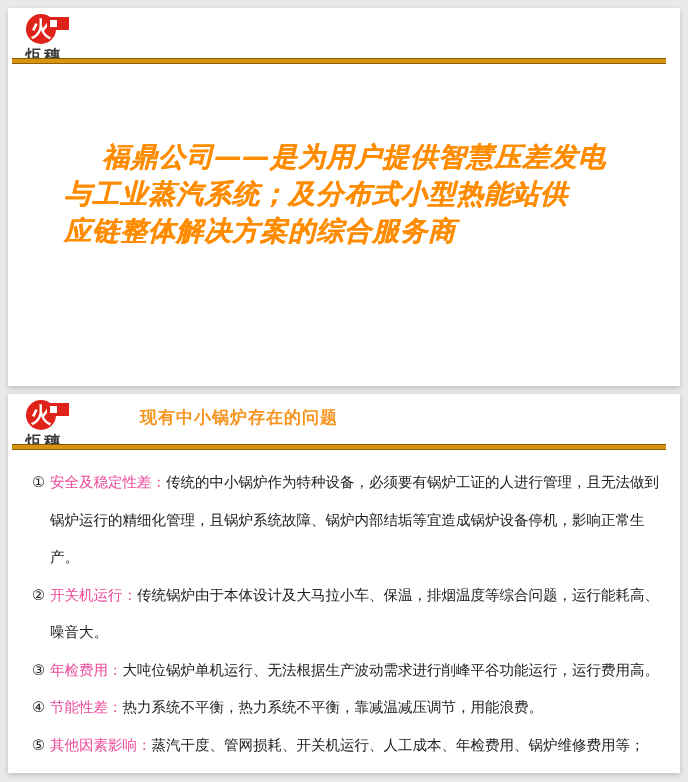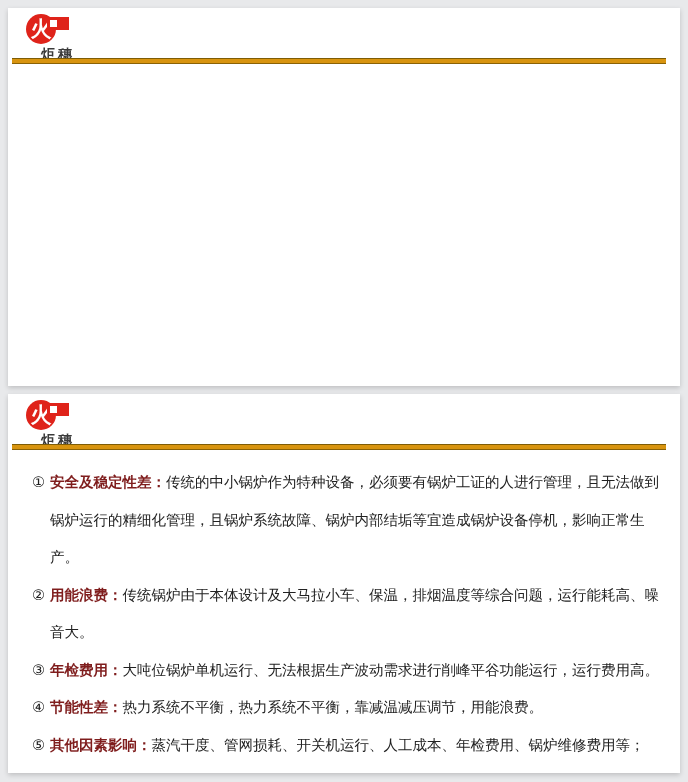--- a/index.html
+++ b/index.html
@@ -55,26 +55,25 @@
   .logo-rect-notch {
     position: absolute;
     left: 3px; top: 3px;
     width: 7px; height: 7px;
     background: #ffffff;
   }
   .logo-text {
     position: absolute;
     left: 17px;
     top: 38px;
-    font-size: 14px;
+    font-size: 16px;
     font-weight: bold;
     color: #3a3a3a;
     letter-spacing: 3px;
     white-space: nowrap;
-    margin-left: 16px;
   }
   .gold-rule {
     position: absolute;
     left: 4px;
     right: 14px;
     top: 50px;
     height: 4px;
     background: #d8940f;
     border-top: 1px solid #7e5c05;
     border-bottom: 1px solid #8a6206;
@@ -121,59 +120,65 @@
     position: relative;
     padding-left: 18px;
   }
   .issue-num {
     position: absolute;
     left: 0;
     top: 0;
     color: #222222;
   }
   .issue-label {
-    font-weight: bold;
-    color: #7f1d1d;
+    font-weight: normal;
+    color: #ec4899;
   }
 </style>
 </head>
 <body>
 
 <div class="slide" id="slide1">
   <div class="logo-mark">
     <div class="logo-circle">
       <span class="logo-flame">火</span>
     </div>
     <div class="logo-rect">
       <div class="logo-rect-notch"></div>
     </div>
   </div>
   <div class="logo-text">炬穗</div>
   <div class="gold-rule"></div>
 
+  <div class="headline">
+    <div class="indent">福鼎公司——是为用户提供智慧压差发电</div>
+    <div>与工业蒸汽系统；及分布式小型热能站供</div>
+    <div>应链整体解决方案的综合服务商</div>
+  </div>
 </div>
 
 <div class="slide" id="slide2">
   <div class="logo-mark">
     <div class="logo-circle">
       <span class="logo-flame">火</span>
     </div>
     <div class="logo-rect">
       <div class="logo-rect-notch"></div>
     </div>
   </div>
   <div class="logo-text">炬穗</div>
+  <div class="slide2-title">现有中小锅炉存在的问题</div>
   <div class="gold-rule"></div>
 
   <div class="issues">
     <div class="issue">
       <span class="issue-num">①</span><span class="issue-label">安全及稳定性差：</span><span class="issue-text">传统的中小锅炉作为特种设备，必须要有锅炉工证的人进行管理，且无法做到锅炉运行的精细化管理，且锅炉系统故障、锅炉内部结垢等宜造成锅炉设备停机，影响正常生产。</span>
     </div>
     <div class="issue">
-      <span class="issue-num">②</span><span class="issue-label">用能浪费：</span><span class="issue-text">传统锅炉由于本体设计及大马拉小车、保温，排烟温度等综合问题，运行能耗高、噪音大。</span>
+      <span class="issue-num">②</span><span class="issue-label">开关机运行：</span><span class="issue-text">传统锅炉由于本体设计及大马拉小车、保温，排烟温度等综合问题，运行能耗高、噪音大。</span>
     </div>
     <div class="issue">
       <span class="issue-num">③</span><span class="issue-label">年检费用：</span><span class="issue-text">大吨位锅炉单机运行、无法根据生产波动需求进行削峰平谷功能运行，运行费用高。</span>
     </div>
     <div class="issue">
       <span class="issue-num">④</span><span class="issue-label">节能性差：</span><span class="issue-text">热力系统不平衡，热力系统不平衡，靠减温减压调节，用能浪费。</span>
     </div>
     <div class="issue">
       <span class="issue-num">⑤</span><span class="issue-label">其他因素影响：</span><span class="issue-text">蒸汽干度、管网损耗、开关机运行、人工成本、年检费用、锅炉维修费用等；</span>
     </div>

